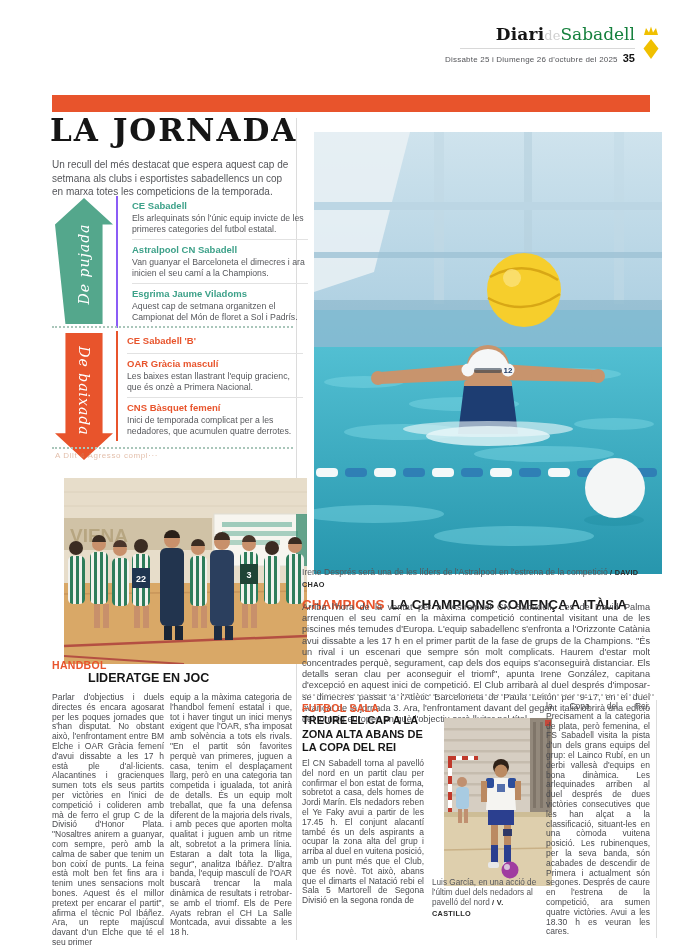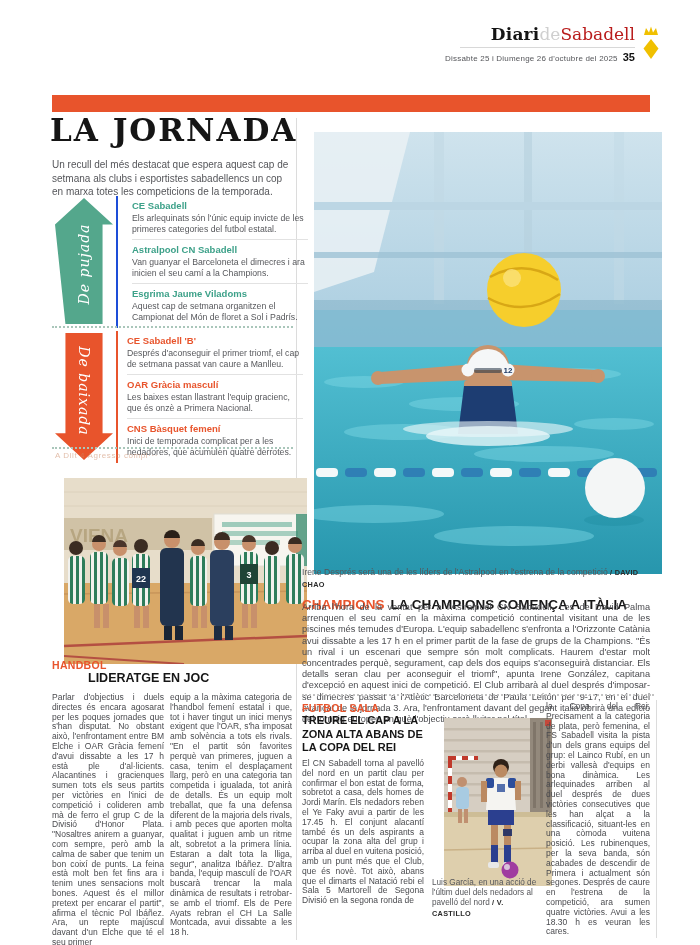--- a/index.html
+++ b/index.html
@@ -3,22 +3,22 @@
 <meta charset="utf-8">
 <style>
   html,body{margin:0;padding:0;background:#ffffff;}
   #page{position:relative;width:700px;height:945px;background:#ffffff;overflow:hidden;
         font-family:"Liberation Sans",sans-serif;color:#46474b;}
 
   
   .masthead{position:absolute;top:24px;right:40px;text-align:right;}
   .brandline{padding-right:25px;font-family:"DejaVu Serif",serif;line-height:20px;}
   .brand-bold{font-size:17px;font-weight:bold;color:#151515;letter-spacing:.2px;}
-  .brand-de{font-size:17px;color:#cfcfcf;}
-  .brand-rest{font-size:17px;color:#b91c1c;}
+  .brand-de{font-size:13px;color:#cfcfcf;}
+  .brand-rest{font-size:17px;color:#15803d;}
   .brand-rule{height:1px;background:#d8d8d8;margin:2px 25px 3px 0;width:175px;margin-left:auto;}
   .dateline{padding-right:25px;font-size:8px;color:#55565a;letter-spacing:.2px;}
   .dateline b{font-size:11px;color:#111;margin-left:5px;letter-spacing:0;}
   .crest{position:absolute;right:0;top:2px;}
 
   
   .accent-bar{position:absolute;left:52px;top:95px;width:598px;height:17px;background:#e8542c;}
   .vrule{position:absolute;width:1px;background:#dcdcdc;}
   .main-vrule{left:296px;top:118px;height:822px;}
   .right-vrule{left:656px;top:700px;height:238px;}
@@ -36,21 +36,21 @@
   .arrow-up{top:198px;height:126px;background:#54a78c;
         clip-path:polygon(50% 0,100% 21%,82% 21%,82% 100%,18% 100%,0 21%,18% 21%,0 21%);}
   .arrow-down{top:333px;height:127px;background:#e8542c;
         clip-path:polygon(18% 0,82% 0,82% 79%,100% 79%,50% 100%,0 79%,18% 79%);}
   .arrow-label{position:absolute;left:50%;top:52%;transform:translate(-50%,-50%) rotate(-90deg);
         white-space:nowrap;color:#fff;font-family:"DejaVu Serif",serif;font-style:italic;
         font-size:14px;letter-spacing:1px;}
   .arrow-down .arrow-label{transform:translate(-50%,-50%) rotate(90deg);top:46%;}
 
   .updown-list{position:absolute;left:116px;width:176px;padding-left:9px;}
-  .list-up{top:196px;border-left:2px solid #1d4ed8;padding-left:14px;}
+  .list-up{top:196px;border-left:2px solid #8b5cf6;padding-left:14px;}
   .list-down{top:331px;border-left:2px solid #e8542c;}
   .uitem{padding:4px 0 5px 0;border-bottom:1px solid #e2e2e2;}
   .uitem:last-child{border-bottom:none;}
   .uitem h4{margin:0 0 2px 0;font-size:9.5px;font-weight:bold;}
   .t-green{color:#3da189;}
   .t-orange{color:#e8542c;}
   .uitem p{margin:0;font-size:8.7px;line-height:10.6px;color:#57585c;}
 
   .cutoff{position:absolute;left:55px;top:451px;font-size:8px;color:#cc8a66;opacity:.55;
         letter-spacing:.6px;}
@@ -132,21 +132,20 @@
   </div>
 
   <div class="dotted" style="top:326px;"></div>
 
   <div class="arrow arrow-down">
     <span class="arrow-label">De baixada</span>
   </div>
   <div class="updown-list list-down">
     <div class="uitem">
       <h4 class="t-orange">CE Sabadell 'B'</h4>
-      <p>Després d'aconseguir el primer triomf, el cap de setmana passat van caure a Manlleu.</p>
     </div>
     <div class="uitem">
       <h4 class="t-orange">OAR Gràcia masculí</h4>
       <p>Les baixes estan llastrant l'equip gracienc, que és onzè a Primera Nacional.</p>
     </div>
     <div class="uitem">
       <h4 class="t-orange">CNS Bàsquet femení</h4>
       <p>Inici de temporada complicat per a les nedadores, que acumulen quatre derrotes.</p>
     </div>
   </div>

